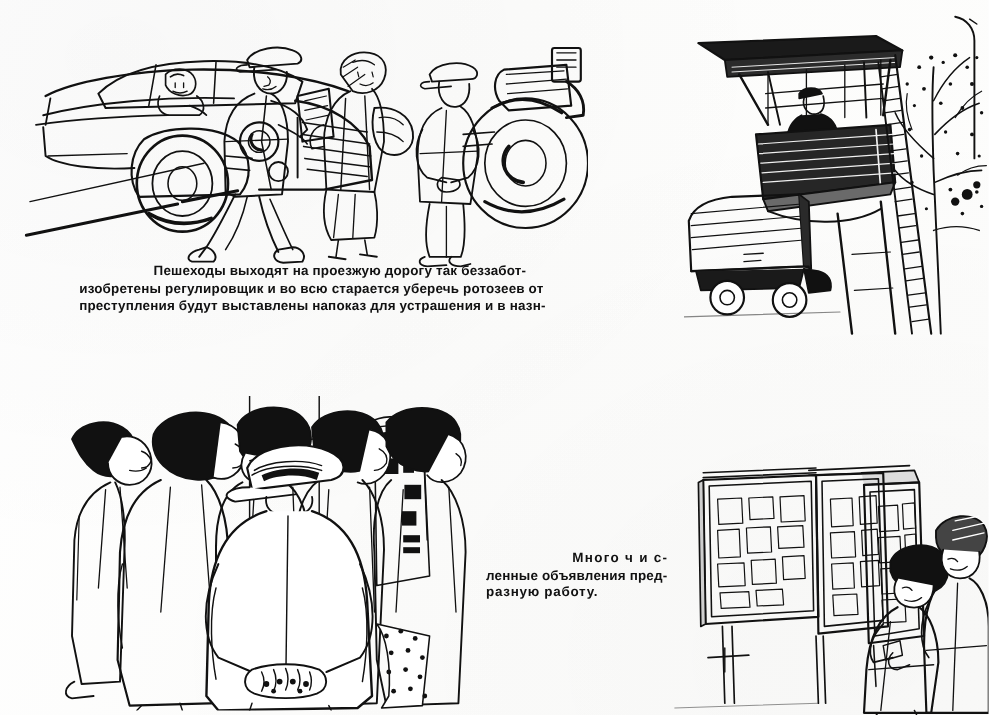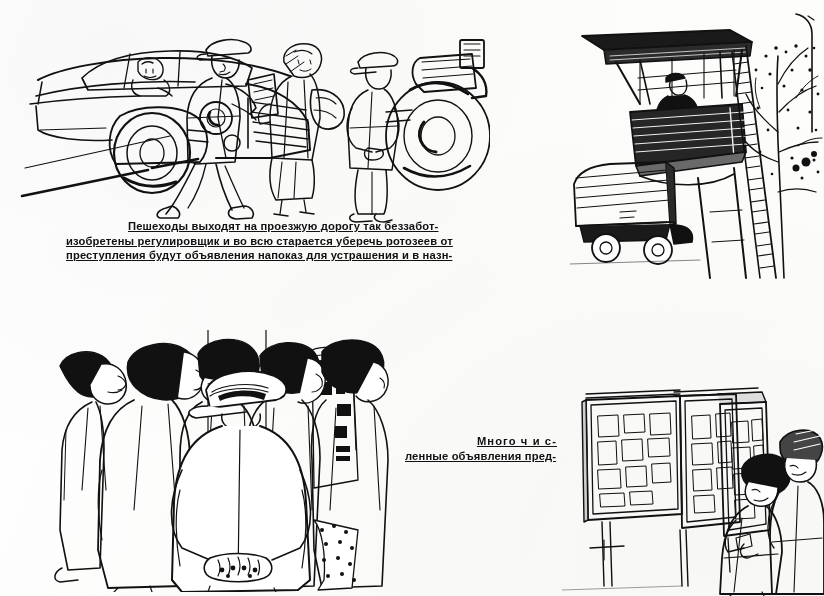--- a/index.html
+++ b/index.html
@@ -40,27 +40,27 @@
     text-align: justify;
     -webkit-font-smoothing: none;
   }
   #caption-main {
     left: 66px;
     top: 219px;
     width: 470px;
   }
   #caption-ads {
     left: 405px;
-    top: 434px;
+    top: 458px;
     width: 152px;
     text-align: justify;
   }
 
   
-  .tline { display: block; white-space: nowrap; text-decoration: underline; }
+  .tline { display: block; white-space: nowrap; }
 </style>
 </head>
 <body>
 
 <div id="page">
   <div id="paper-tone"></div>
 
   <svg class="fig" id="fig-street" style="left:20px; top:18px;" width="470" height="205" viewBox="0 0 470 205">
     <g fill="none" stroke="#111" stroke-width="1.5" stroke-linecap="round" stroke-linejoin="round">
 
@@ -298,21 +298,21 @@
         <path d="M50 200 l16 -1 M50 206 l14 -1" stroke-width="1.2"></path>
       </g>
 
       <path d="M0 252 L130 248" stroke-width="1" opacity="0.5"></path>
     </g>
   </svg>
 
   <div class="caption" id="caption-main">
     <span class="tline" style="padding-left:62px">Пешеходы выходят на проезжую дорогу так беззабот-</span>
     <span class="tline">изобретены регулировщик и во всю старается уберечь ротозеев от</span>
-    <span class="tline">преступления будут объявления напоказ для устрашения и в назн-</span>
+    <span class="tline">преступления будут выставлены напоказ для устрашения и в назн-</span>
   </div>
 
   <svg class="fig" id="fig-crowd" style="left:22px; top:330px;" width="390" height="262" viewBox="0 0 390 262">
     <g fill="none" stroke="#111" stroke-width="1.5" stroke-linecap="round" stroke-linejoin="round">
 
       <path d="M186 0 L186 210" stroke-width="1.2"></path>
       <path d="M244 0 L244 150" stroke-width="1.2"></path>
       <path d="M250 30 L330 22 L334 120" stroke-width="1.2"></path>
 
       <g stroke-width="1.3">
@@ -434,20 +434,21 @@
           <circle cx="332" cy="250" r="2"></circle>
       </g>
 
       <path d="M96 258 L92 262 M128 256 L130 262 M188 256 L186 262 M252 258 L254 262" stroke-width="1.2"></path>
     </g>
   </svg>
 
   <div class="caption" id="caption-ads">
     <span class="tline" style="display:block; text-align:right; letter-spacing:1.1px">Много ч и с-</span>
     <span class="tline">ленные объявления пред-</span>
+    <span class="tline" style="letter-spacing:0.6px">разную работу.</span>
   </div>
 
   <svg class="fig" id="fig-boards" style="left:562px; top:372px;" width="262" height="224" viewBox="0 0 262 224">
     <g fill="none" stroke="#111" stroke-width="1.5" stroke-linecap="round" stroke-linejoin="round">
 
       <path d="M24 22 L118 18 M24 26 L118 22" stroke-width="1.3"></path>
       <path d="M112 20 L196 16 M112 24 L198 21" stroke-width="1.3"></path>
       <path d="M156 22 L200 20 L204 30 L158 32" stroke-width="1.4" fill="#ddd"></path>
 
       <g stroke-width="1.8">

